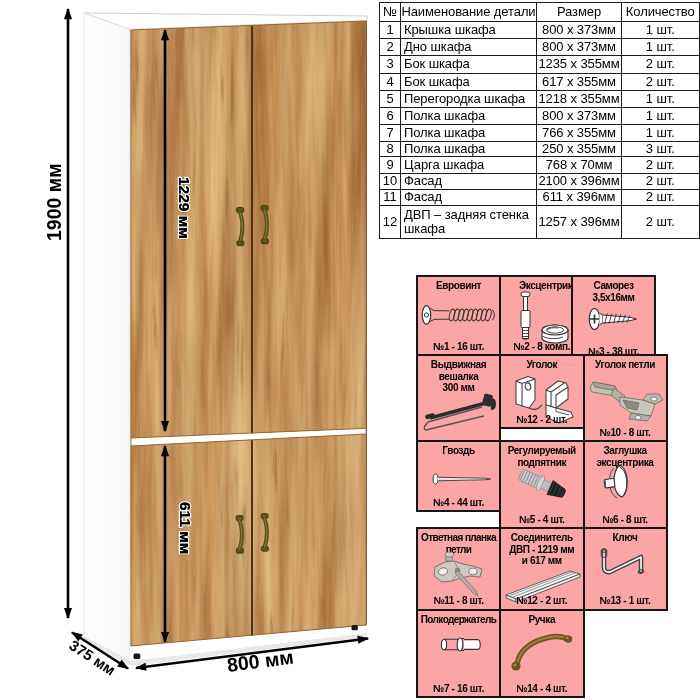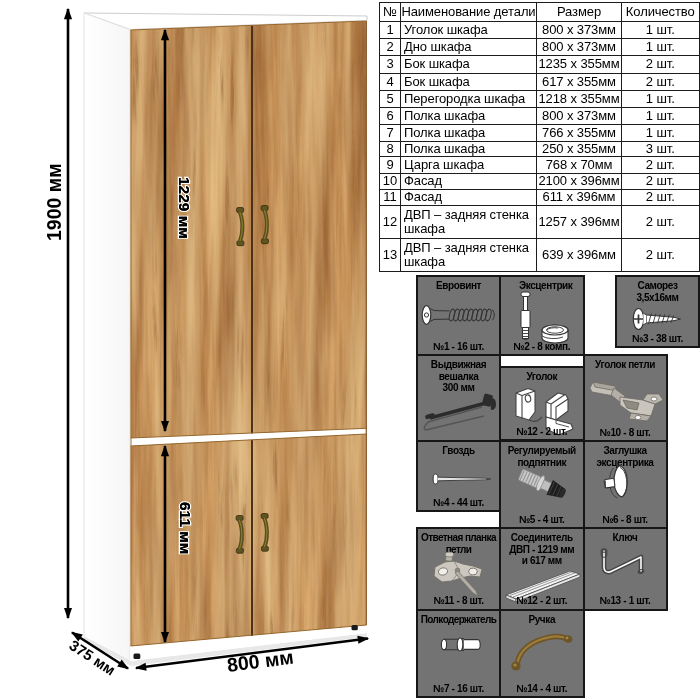--- a/index.html
+++ b/index.html
@@ -6,21 +6,21 @@
 #page{position:relative;width:700px;height:700px;overflow:hidden;background:#fff;
   font-family:"Liberation Sans",sans-serif;}
 #cab{position:absolute;left:0;top:0;}
 
 #parts{position:absolute;left:379px;top:2px;border-collapse:collapse;table-layout:fixed;
   font-size:13px;letter-spacing:-0.1px;color:#000;}
 #parts td{border:1px solid #1c1c1c;padding:0 0 0 3px;overflow:hidden;white-space:nowrap;line-height:1.08;}
 #parts td.c{text-align:center;padding:0;}
 #parts td.w{white-space:normal;}
 
-.hw{position:absolute;border:2px solid #161616;background:#737373;box-sizing:border-box;}
+.hw{position:absolute;border:2px solid #161616;background:#fca5a5;box-sizing:border-box;}
 .hw .t{font-weight:bold;font-size:10px;line-height:11.5px;text-align:center;
   letter-spacing:-0.4px;padding-top:3px;color:#000;}
 .hw .n{position:absolute;left:0;right:0;bottom:2.5px;font-weight:bold;font-size:10px;letter-spacing:-0.35px;
   text-align:center;color:#000;}
 .hw svg{position:absolute;}
 </style>
 </head>
 <body>
 <div id="page">
 
@@ -164,21 +164,21 @@
       </colgroup>
 <tbody>
         <tr style="height:19px">
           <td class="c">№</td>
           <td class="c">Наименование детали</td>
           <td class="c">Размер</td>
           <td class="c">Количество</td>
         </tr>
 <tr style="height:17.2px">
           <td class="c">1</td>
-          <td>Уголок шкафа</td>
+          <td>Крышка шкафа</td>
           <td class="c">800 х 373мм</td>
           <td class="c">1 шт.</td>
         </tr>
 <tr style="height:17.2px">
           <td class="c">2</td>
           <td>Дно шкафа</td>
           <td class="c">800 х 373мм</td>
           <td class="c">1 шт.</td>
         </tr>
 <tr style="height:17.2px">
@@ -232,26 +232,20 @@
 <tr style="height:16.2px">
           <td class="c">11</td>
           <td>Фасад</td>
           <td class="c">611 х 396мм</td>
           <td class="c">2 шт.</td>
         </tr>
 <tr style="height:33px">
           <td class="c">12</td>
           <td class="w">ДВП – задняя стенка шкафа</td>
           <td class="c">1257 х 396мм</td>
-          <td class="c">2 шт.</td>
-        </tr>
-<tr style="height:33px">
-          <td class="c">13</td>
-          <td class="w">ДВП – задняя стенка шкафа</td>
-          <td class="c">639 х 396мм</td>
           <td class="c">2 шт.</td>
         </tr>
 </tbody>
     </table>
 
 <div class="hw" style="left:416px;top:275px;width:85px;height:81px;">
 
   <div class="t">Евровинт</div>
 
   <svg style="left:3px;top:27px;" width="76" height="22" viewBox="0 0 76 22">
@@ -292,21 +286,21 @@
       <path d="M41,48 a13,5 0 0 0 26,0 l0,-8 a13,5 0 0 0 -26,0 z" stroke-width="1.1"></path>
       <ellipse cx="54" cy="40" rx="13" ry="5" stroke-width="1.1"></ellipse>
       <ellipse cx="54" cy="40" rx="8.5" ry="3.2" stroke-width="0.9" fill="none"></ellipse>
       <path d="M46,40 a8,3 0 0 1 11,-2 M41,46 a13,5 0 0 0 21,1" stroke-width="0.9" fill="none"></path>
     </g>
   </svg>
 
   <div class="n">№2 - 8 комп.</div>
 </div>
 
-<div class="hw" style="left:615px;top:275px;width:85px;height:73px;">
+<div class="hw" style="left:571px;top:275px;width:85px;height:86px;">
 
   <div class="t">Саморез<br>3,5х16мм</div>
 
   <svg style="left:14px;top:28px;" width="56" height="28" viewBox="0 0 56 28">
     <ellipse cx="7.5" cy="14" rx="5.2" ry="10.5" fill="#fff" stroke="#333" stroke-width="1.2"></ellipse>
     <path d="M7.5,9.5 v9 M3,14 h9" stroke="#333" stroke-width="1.7" fill="none"></path>
     <path d="M12.4,8.2 L15.8,10 L15.8,18 L12.4,19.8" fill="#fff" stroke="#333" stroke-width="1"></path>
     <path d="M15.8,10 L43,12.3 L49.5,14 L43,15.7 L15.8,18" fill="#fff" stroke="#333" stroke-width="1"></path>
     <path d="M17.5,18.8 l2.8,-10.4 m1.7,10.2 l2.8,-9.9 m1.7,9.7 l2.8,-9.4 m1.7,9.2 l2.8,-8.9 m1.7,8.6 l2.8,-8.2 m1.7,7.8 l2.8,-7" stroke="#333" stroke-width="0.9" fill="none"></path>
   </svg>
@@ -322,21 +316,21 @@
     <rect x="63" y="2" width="9" height="12" rx="2" transform="rotate(14 67 8)" fill="#2c2c2c"></rect>
     <path d="M70,6 q6,-1 6,6 q0,6 -5,6 z" fill="#2c2c2c"></path>
     <line x1="10" y1="26" x2="66" y2="11" stroke="#2c2c2c" stroke-width="3.6"></line>
     <rect x="5" y="22" width="10" height="4.4" rx="2.2" transform="rotate(-15 10 24)" fill="#2c2c2c"></rect>
     <path d="M8,30 L62,15 M8,30 l-3,4 q-2,3 1,4 l4,-1 L64,24" stroke="#555" stroke-width="1.4" fill="none"></path>
   </svg>
 
   <div class="n">№10 - 1 шт.</div>
 </div>
 
-<div class="hw" style="left:499px;top:354px;width:85.5px;height:75px;margin-top:12px;">
+<div class="hw" style="left:499px;top:354px;width:85.5px;height:75px;">
 
   <div class="t">Уголок</div>
 
   <svg style="left:8px;top:17px;" width="66" height="52" viewBox="0 0 66 52">
     <g fill="#fff" stroke="#444" stroke-width="1.1" stroke-linejoin="round">
       <path d="M7,8 L19,3.5 L26,6 L26,27 L20,35 L7,31 Z"></path>
       <path d="M7,8 L13,10.5 L13,33.5 M13,10.5 L26,6" fill="none"></path>
       <ellipse cx="19" cy="13.5" rx="2.7" ry="3.6" transform="rotate(-12 19 13.5)"></ellipse>
       <path d="M20,35 q5,2.5 9,0.5 l4,-3.5" fill="none"></path>
     </g>

